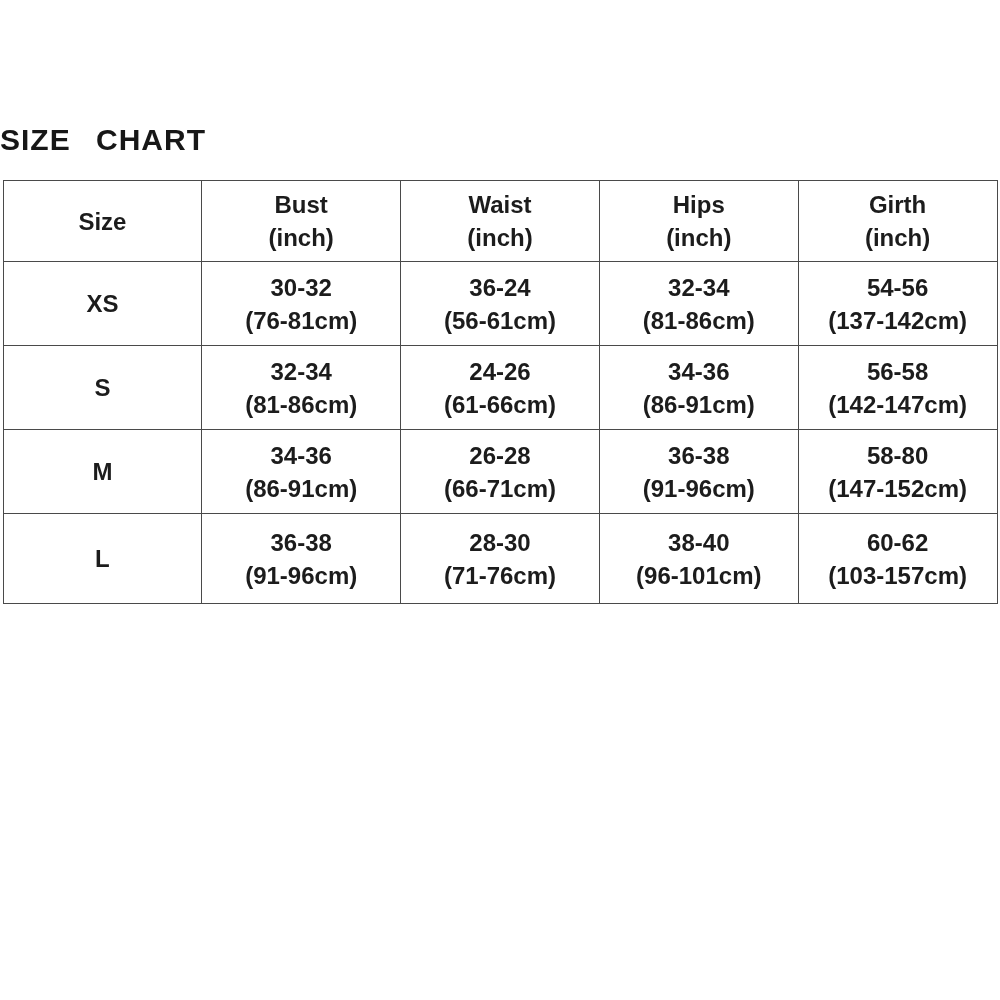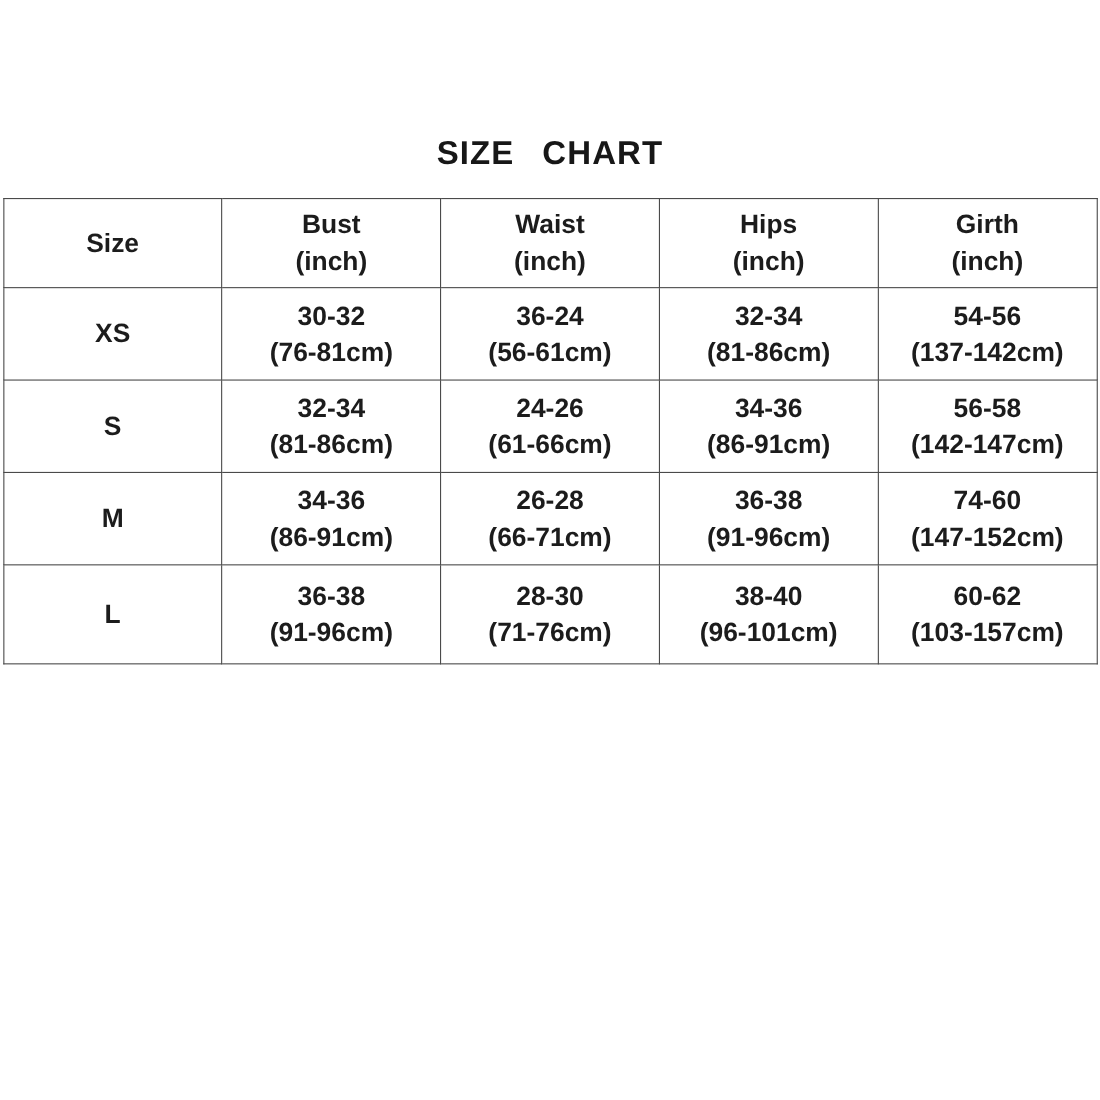--- a/index.html
+++ b/index.html
@@ -9,21 +9,21 @@
   }
   body {
     width: 1000px;
     height: 1000px;
     font-family: "Liberation Sans", sans-serif;
     color: #1c1c1c;
     overflow: hidden;
   }
   .page-title {
     padding-top: 123px;
-    text-align: center;
+    text-align: left;
     font-size: 30px;
     font-weight: 700;
     letter-spacing: 1px;
     word-spacing: 16px;
     color: #171717;
   }
   table.size-chart {
     margin: 23px auto 0 auto;
     width: 995px;
     border-collapse: collapse;
@@ -133,21 +133,21 @@
         </td>
         <td>
           <div class="line">26-28</div>
           <div class="line">(66-71cm)</div>
         </td>
         <td>
           <div class="line">36-38</div>
           <div class="line">(91-96cm)</div>
         </td>
         <td>
-          <div class="line">74-60</div>
+          <div class="line">58-80</div>
           <div class="line">(147-152cm)</div>
         </td>
       </tr>
       <tr>
         <td>
           <div class="line">L</div>
         </td>
         <td>
           <div class="line">36-38</div>
           <div class="line">(91-96cm)</div>

